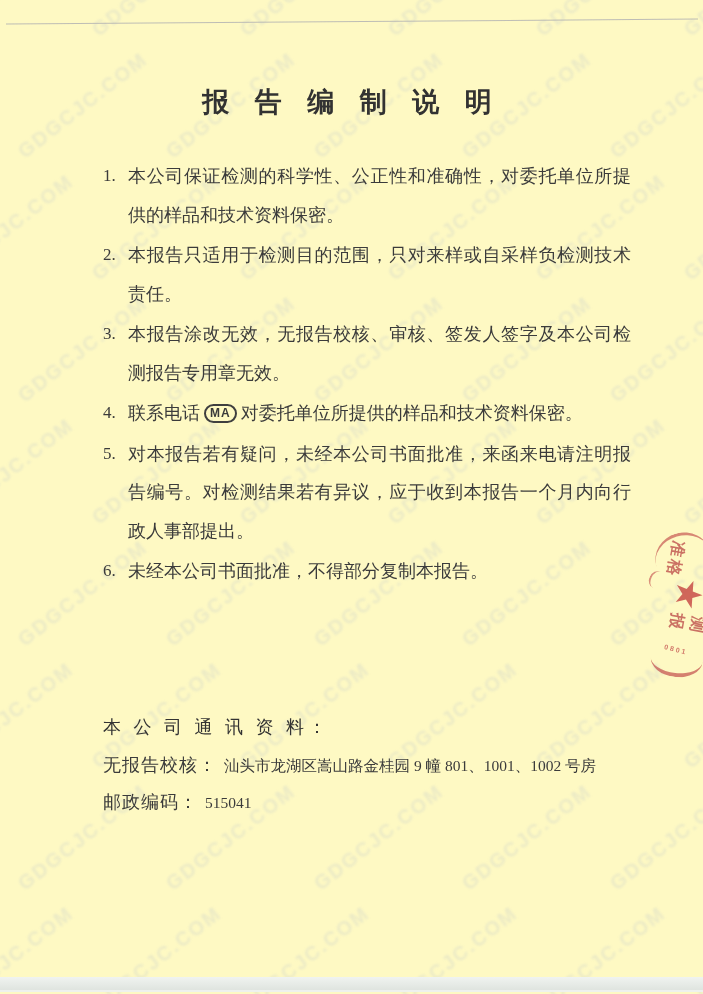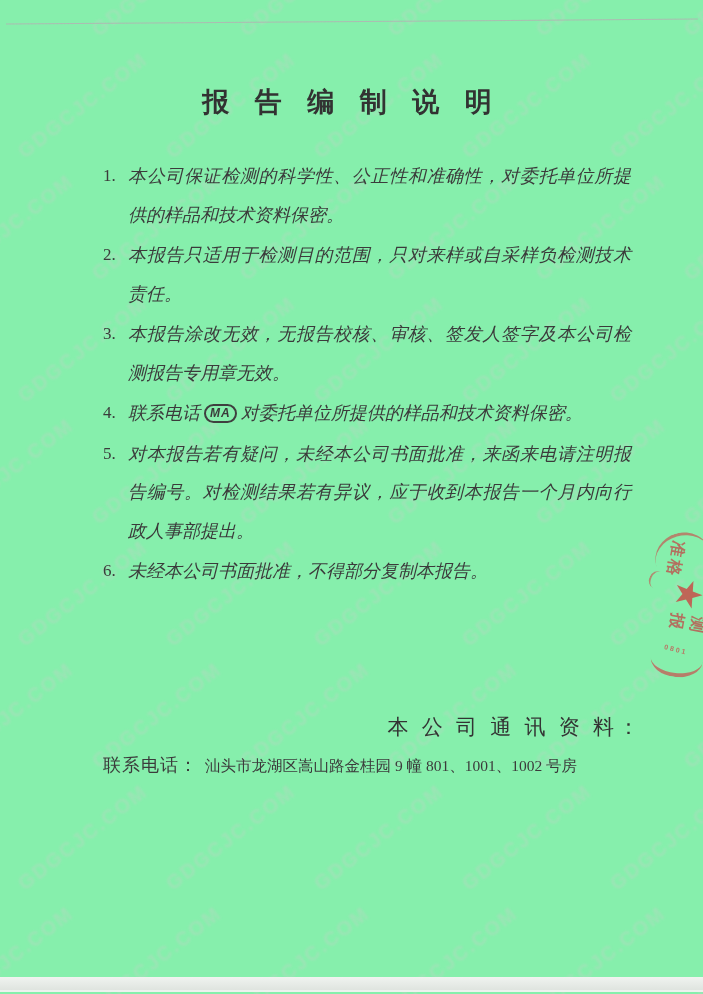--- a/index.html
+++ b/index.html
@@ -1,42 +1,42 @@
 <!DOCTYPE html>
 <html><head>
 <meta charset="utf-8">
 <style>
   html,body{margin:0;padding:0;background:#ffffff;}
-  .page{position:relative;width:703px;height:994px;background:#86efac;overflow:hidden;
+  .page{position:relative;width:703px;height:994px;background:#fef9c3;overflow:hidden;
         font-family:"Liberation Serif","DejaVu Serif",serif;color:#3b3b3b;}
   
   .top-edge{position:absolute;left:6px;top:21px;width:692px;height:1px;background:#b3b3b3;
             transform:rotate(-0.4deg);opacity:.85;}
   .bottom-band{position:absolute;left:0;top:977px;width:703px;height:13px;
                background:linear-gradient(#f0f3f0,#dfe4df);border-bottom:2px solid #eef1ee;}
   
   .wm-layer{position:absolute;inset:0;pointer-events:none;}
   .wm{position:absolute;transform:rotate(-38deg);font-family:"Liberation Sans","DejaVu Sans",sans-serif;
       font-weight:700;font-size:20px;letter-spacing:2px;color:#c9cfca;opacity:.34;
       filter:blur(1.2px);white-space:nowrap;}
   
   .title{position:absolute;top:84px;left:0;width:100%;text-align:center;
          font-family:"Liberation Sans","DejaVu Sans",sans-serif;font-weight:700;
          font-size:27px;letter-spacing:9px;color:#323232;}
   
   .list{position:absolute;left:103px;top:157px;width:528px;}
   .item{display:flex;margin-bottom:2px;}
   .item .num{flex:0 0 25px;font-size:17px;line-height:38.5px;}
-  .item .txt{flex:1;font-size:18px;line-height:38.5px;text-align:justify;font-style:italic;}
+  .item .txt{flex:1;font-size:18px;line-height:38.5px;text-align:justify;}
   .cma{display:inline-block;border:2px solid #3f3f3f;border-radius:10px;padding:0 4px;
        font-family:"Liberation Sans","DejaVu Sans",sans-serif;font-weight:700;font-size:12px;
        line-height:15px;letter-spacing:1px;vertical-align:2px;margin:0 4px;color:#3a3a3a;}
   
   .contact{position:absolute;left:103px;top:716px;width:540px;}
-  .contact-heading{font-size:21px;letter-spacing:4px;line-height:22px;margin-bottom:16px;color:#333;text-align:right;}
+  .contact-heading{font-size:18px;letter-spacing:4px;line-height:22px;margin-bottom:16px;color:#333;}
   .contact-row{line-height:22px;margin-bottom:14px;white-space:nowrap;}
   .contact-row .label{font-size:18px;letter-spacing:1px;}
   .contact-row .value{font-size:15.5px;margin-left:7px;}
   
   .stamp-piece{position:absolute;color:#c65a55;}
   .stamp-arc-top{left:652px;top:533px;width:56px;height:26px;border:none;
                  border-top:3px solid rgba(198,88,83,.7);border-radius:50% 50% 0 0/90% 90% 0 0;
                  transform:rotate(-16deg);}
   .stamp-text-top{left:656px;top:549px;font-size:16px;font-weight:700;letter-spacing:3px;
                   transform:rotate(100deg);transform-origin:center;color:rgba(190,80,76,.8);}
@@ -139,21 +139,24 @@
     </div>
     <div class="item">
       <span class="num">6.</span>
       <span class="txt">未经本公司书面批准，不得部分复制本报告。</span>
     </div>
   </div>
 
   <div class="contact">
     <div class="contact-heading">本 公 司 通 讯 资 料：</div>
     <div class="contact-row">
-      <span class="label">联系电话：</span><span class="value">汕头市龙湖区嵩山路金桂园 9 幢 801、1001、1002 号房</span>
+      <span class="label">无报告校核：</span><span class="value">汕头市龙湖区嵩山路金桂园 9 幢 801、1001、1002 号房</span>
+    </div>
+    <div class="contact-row">
+      <span class="label">邮政编码：</span><span class="value">515041</span>
     </div>
   </div>
 
   <div>
     <div class="stamp-piece stamp-arc-top"></div>
     <div class="stamp-piece stamp-text-top">准格</div>
     <div class="stamp-piece stamp-squiggle"></div>
     <div class="stamp-piece stamp-star">★</div>
     <div class="stamp-piece stamp-text-bottom">测报</div>
     <div class="stamp-piece stamp-digits">0801</div>

